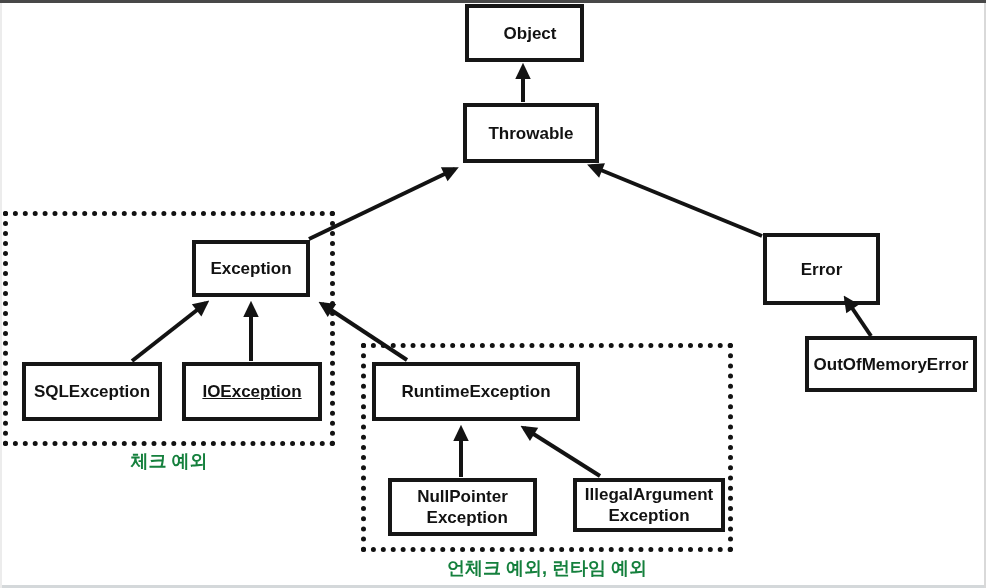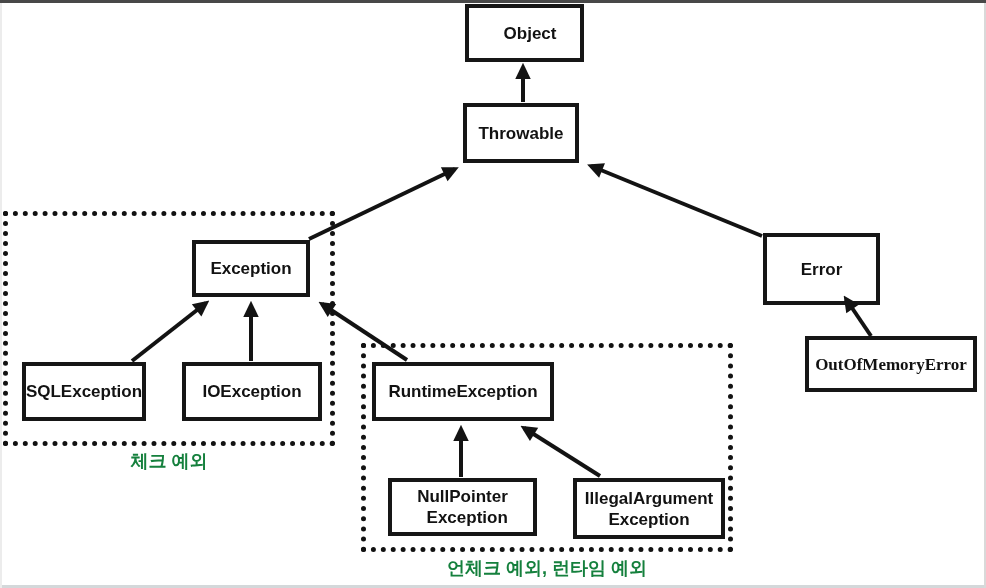--- a/index.html
+++ b/index.html
@@ -60,31 +60,31 @@
 
 <div class="stage">
 
   <div class="group" style="left:3px; top:211px; width:332px; height:235px;"></div>
   <div class="group" style="left:361px; top:343px; width:372px; height:209px;"></div>
 
   <div class="caption" style="left:3px; top:449px; width:332px;">체크 예외</div>
   <div class="caption" style="left:361px; top:556px; width:372px;">언체크 예외, 런타임 예외</div>
 
   <div class="node" style="left:465px; top:4px;   width:119px; height:58px;padding-left:11px;">Object</div>
-  <div class="node" style="left:463px; top:103px; width:116px; height:60px;">Throwable</div>
+  <div class="node" style="left:463px; top:103px; width:136px; height:60px;">Throwable</div>
   <div class="node" style="left:192px; top:240px; width:118px; height:57px;">Exception</div>
   <div class="node" style="left:763px; top:233px; width:117px; height:72px;">Error</div>
-  <div class="node" style="left:22px;  top:362px; width:124px; height:59px;">SQLException</div>
-  <div class="node" style="left:182px; top:362px; width:140px; height:59px;">IOException</div>
-  <div class="node" style="left:372px; top:362px; width:182px; height:59px;">RuntimeException</div>
+  <div class="node" style="left:22px;  top:362px; width:140px; height:59px;">SQLException</div>
+  <div class="node" style="left:182px; top:362px; width:140px; height:59px;text-decoration:underline;">IOException</div>
+  <div class="node" style="left:372px; top:362px; width:208px; height:59px;">RuntimeException</div>
   <div class="node" style="left:388px; top:478px; width:149px; height:58px;text-align:right;">NullPointer
 Exception</div>
-  <div class="node" style="left:573px; top:478px; width:152px; height:61px;">IllegalArgument
+  <div class="node" style="left:573px; top:478px; width:152px; height:54px;">IllegalArgument
 Exception</div>
-  <div class="node" style="left:805px; top:336px; width:172px; height:56px;font-family:Liberation Serif, serif;">OutOfMemoryError</div>
+  <div class="node" style="left:805px; top:336px; width:172px; height:56px;">OutOfMemoryError</div>
 
   <svg class="arrows" viewBox="0 0 986 588">
     <defs>
       <marker id="arrowhead" viewBox="0 0 10 10" refX="7.5" refY="5" markerWidth="4.2" markerHeight="4.2" orient="auto">
         <path d="M0.4,0.4 L10,5 L0.4,9.6 z" fill="#131313"></path>
       </marker>
     </defs>
     <line x1="523" y1="102" x2="523" y2="67" marker-end="url(#arrowhead)"></line>
     <line x1="309" y1="239" x2="455" y2="169" marker-end="url(#arrowhead)"></line>
     <line x1="762" y1="236" x2="591" y2="166" marker-end="url(#arrowhead)"></line>

